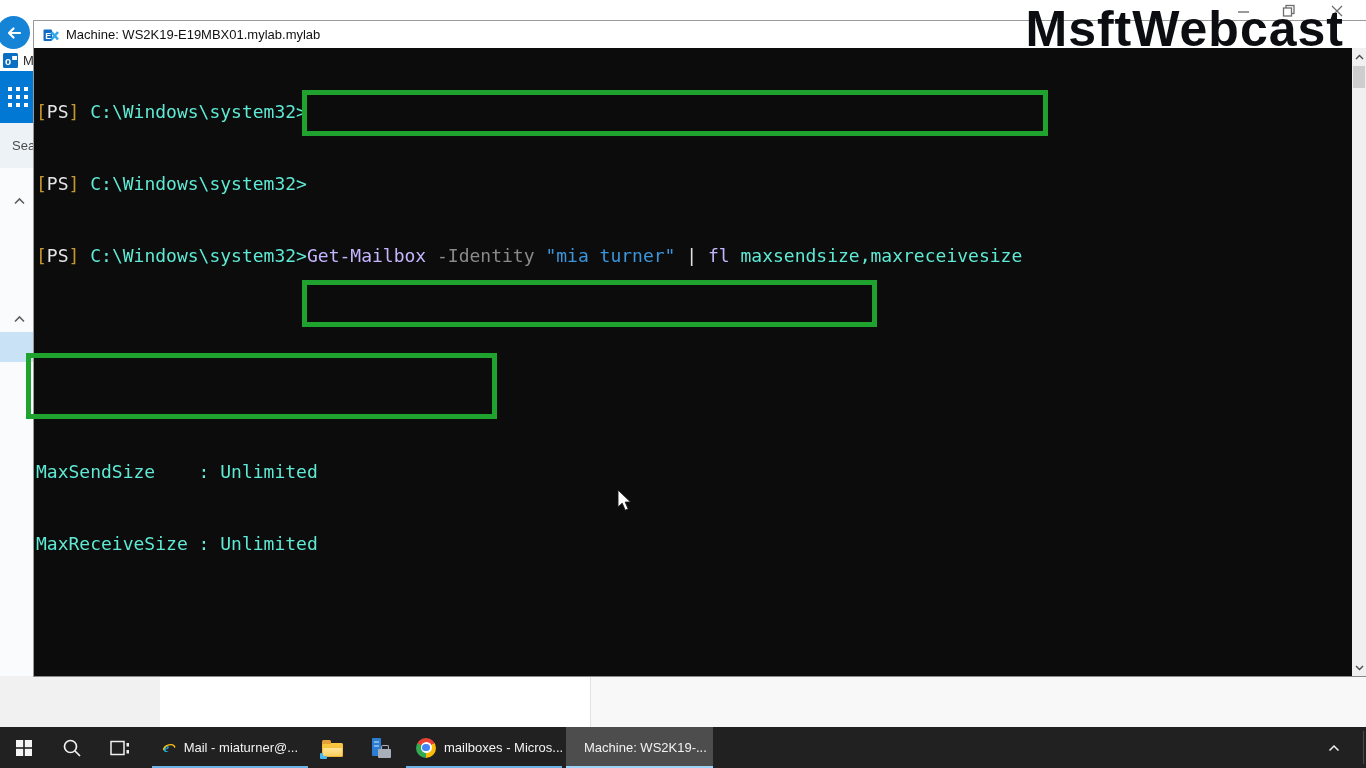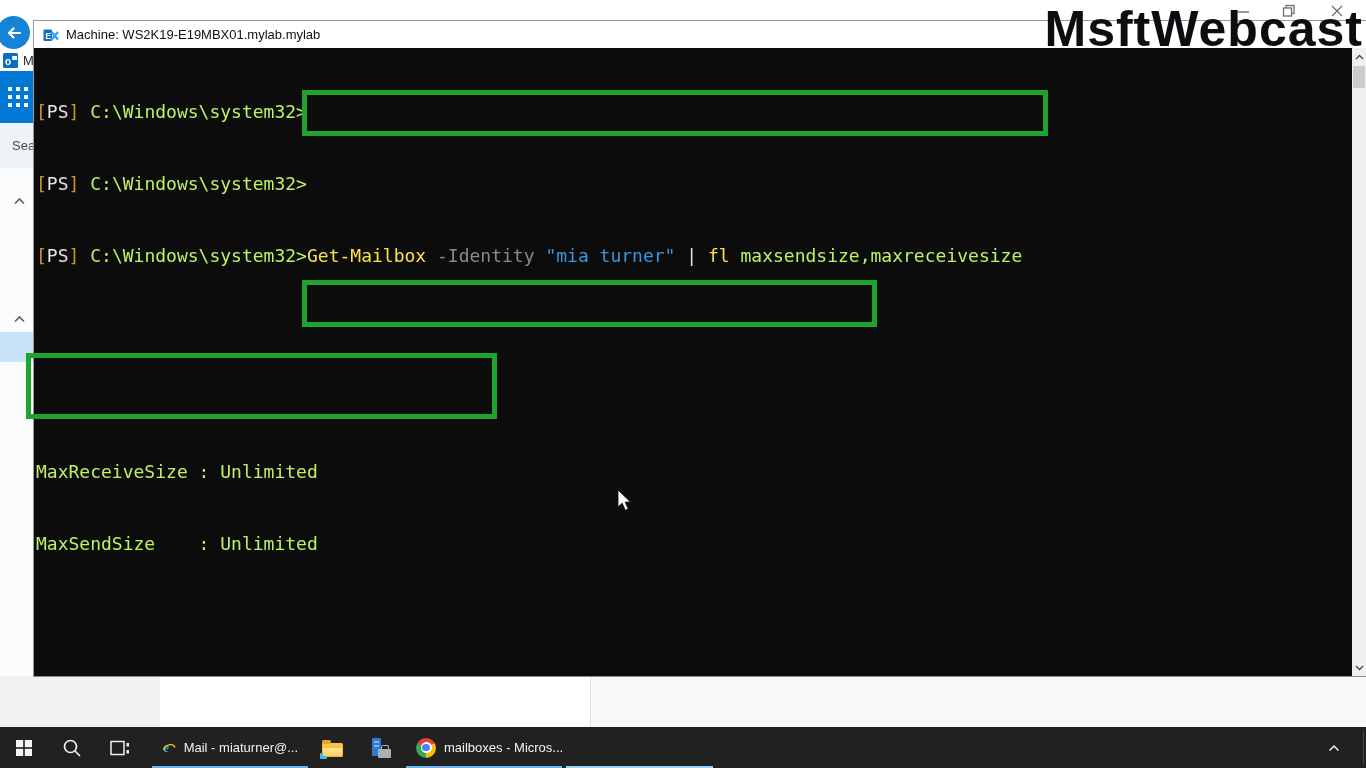--- a/index.html
+++ b/index.html
@@ -40,40 +40,40 @@
                     border-bottom:1px solid #8a8a8a; z-index:2; }
   .cw-titlebar { height:27px; background:#fff; display:flex; align-items:center; gap:7px;
                  padding-left:9px; font-size:13px; color:#111; }
   .cw-body { position:absolute; top:27px; left:0; right:0; bottom:0; background:#0c0c0c; }
   .term { position:absolute; top:0; left:2px; right:14px; bottom:0; padding-top:4px;
           font-family:"DejaVu Sans Mono","Liberation Mono",monospace; font-size:18px;
           line-height:24px; color:#cccccc; white-space:pre; overflow:hidden; }
   .tl { height:24px; }
   .c-db { color:#c9972c; }      
   .c-by { color:#e5e5e5; }      
-  .c-w  { color:#bef264; }
-  .c-cmd { color:#fde047; }     
+  .c-w  { color:#5eead4; }
+  .c-cmd { color:#c4b5fd; }     
   .c-param { color:#8a8a8a; }   
   .c-str { color:#3a96dd; }     
   .c-op { color:#e0e0e0; }
 
   
   .sb { position:absolute; top:0; right:0; bottom:0; width:14px; background:#f0f0f0; }
   .sb-btn { position:absolute; left:0; width:14px; height:17px; display:flex; align-items:center; justify-content:center; }
   .sb-up { top:0; } .sb-down { bottom:0; }
   .sb-thumb { position:absolute; left:1px; top:18px; width:12px; height:22px; background:#cdcdcd; }
 
   
   .anno { position:absolute; border:5px solid #1fa32e; z-index:5; }
   #anno1 { left:302px; top:90px;  width:746px; height:46px; }
   #anno2 { left:302px; top:280px; width:575px; height:47px; }
   #anno3 { left:26px;  top:353px; width:471px; height:66px; }
 
   
-  #watermark { position:absolute; top:4px; right:3px; z-index:6; font-size:50px; font-weight:bold;
+  #watermark { position:absolute; top:4px; right:22px; z-index:6; font-size:50px; font-weight:bold;
                letter-spacing:1px; color:#0c0d11; line-height:1; }
 
   
   #taskbar { position:absolute; left:0; top:727px; width:1366px; height:41px; background:#212121; z-index:10; }
   .tb-btn { position:absolute; top:0; height:41px; display:flex; align-items:center; justify-content:center; }
   .tb-task { position:absolute; top:0; height:41px; display:flex; align-items:center; gap:8px;
              padding:0 10px; font-size:13px; color:#f2f2f2; white-space:nowrap; }
   .tb-underline { position:absolute; bottom:0; height:2px; background:#6db3e8; }
   #task-exchange { background:#4d4d4d; }
   #ul-exchange { background:#9bd3f8; }
@@ -189,22 +189,22 @@
     <span>Machine: WS2K19-E19MBX01.mylab.mylab</span>
   </div>
 
   <div class="cw-body">
     <div class="term">
       <div class="tl"><span class="c-db">[</span><span class="c-by">PS</span><span class="c-db">]</span><span class="c-w"> C:\Windows\system32&gt;</span></div>
       <div class="tl"><span class="c-db">[</span><span class="c-by">PS</span><span class="c-db">]</span><span class="c-w"> C:\Windows\system32&gt;</span></div>
       <div class="tl"><span class="c-db">[</span><span class="c-by">PS</span><span class="c-db">]</span><span class="c-w"> C:\Windows\system32&gt;</span><span class="c-cmd">Get-Mailbox</span><span class="c-param"> -Identity </span><span class="c-str">"mia turner"</span><span class="c-op"> | </span><span class="c-cmd">fl</span><span class="c-w"> maxsendsize,maxreceivesize</span></div>
       <div class="tl"></div>
       <div class="tl"></div>
+      <div class="tl"><span class="c-w">MaxSendSize    : Unlimited</span></div>
       <div class="tl"><span class="c-w">MaxReceiveSize : Unlimited</span></div>
-      <div class="tl"><span class="c-w">MaxSendSize    : Unlimited</span></div>
       <div class="tl"></div>
       
       
       
       
       
       
       
       
       
@@ -283,20 +283,28 @@
       <div class="srv-box"></div>
     </div>
   </div>
 
   <div class="tb-task" style="left:406px;width:156px">
     <div class="chrome"></div>
     <span>mailboxes - Micros...</span>
   </div>
   <div class="tb-underline" style="left:406px;width:156px"></div>
 
+  <div class="tb-task" id="task-exchange" style="left:566px;width:147px">
+    <svg width="20" height="20" viewBox="0 0 16 16">
+      <rect x="0.5" y="2.5" width="8.5" height="11.5" rx="1" fill="#0f6cc4"></rect>
+      <text x="2.2" y="11.5" font-size="9" font-weight="bold" fill="#fff" font-family="Liberation Sans">E</text>
+      <path d="M8.5 5 L15 12.5 M15 5 L8.5 12.5" stroke="#31a7ea" stroke-width="2.6"></path>
+    </svg>
+    <span>Machine: WS2K19-...</span>
+  </div>
   <div class="tb-underline" id="ul-exchange" style="left:566px;width:147px"></div>
 
   <div class="tb-btn" style="left:1320px;width:28px">
     <svg width="12" height="8" viewBox="0 0 12 8">
       <path d="M1.5 6.5 L6 2 L10.5 6.5" stroke="#f0f0f0" stroke-width="1.5" fill="none"></path>
     </svg>
   </div>
   <div class="tb-divider"></div>
 </div>
 

